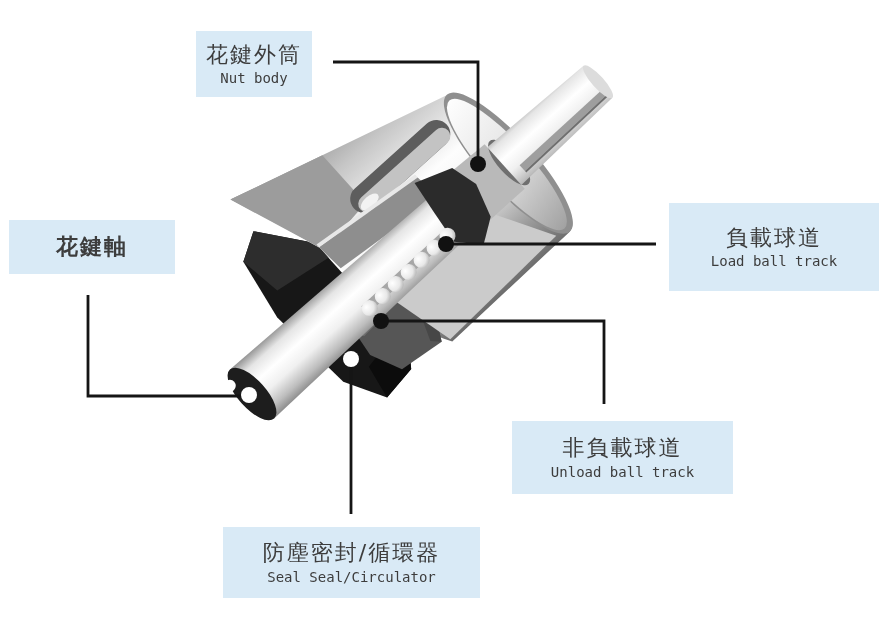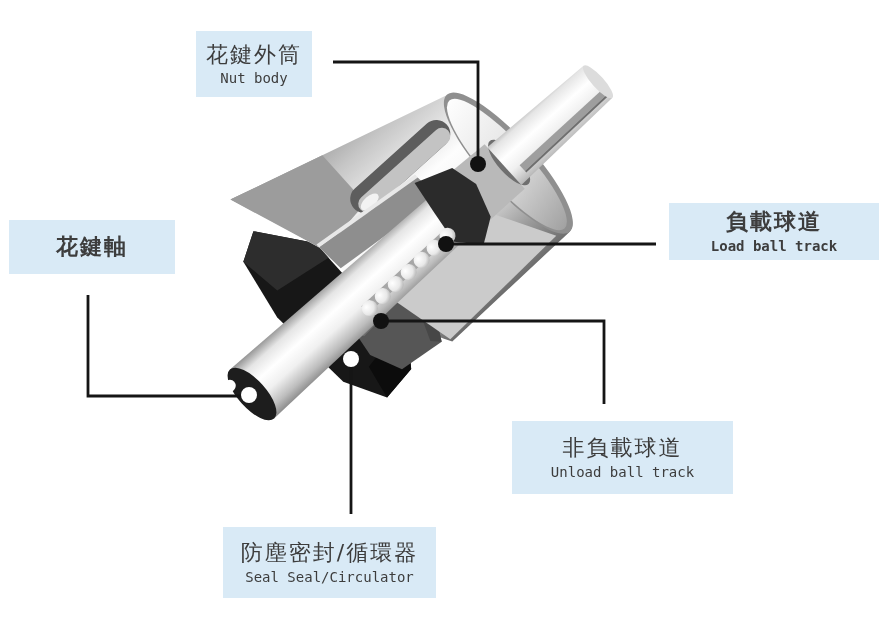--- a/index.html
+++ b/index.html
@@ -151,28 +151,28 @@
 
   <div class="label" style="left:196px;top:31px;width:116px;height:66px;">
     <div class="zh">花鍵外筒</div>
     <div class="en">Nut body</div>
   </div>
 
   <div class="label" style="left:9px;top:220px;width:166px;height:54px;font-weight:bold;">
     <div class="zh">花鍵軸</div>
   </div>
 
-  <div class="label" style="left:669px;top:203px;width:210px;height:57px;font-weight:bold;">
+  <div class="label" style="left:669px;top:203px;width:210px;height:88px;">
     <div class="zh">負載球道</div>
     <div class="en">Load ball track</div>
   </div>
 
   <div class="label" style="left:512px;top:421px;width:221px;height:73px;">
     <div class="zh">非負載球道</div>
     <div class="en">Unload ball track</div>
   </div>
 
-  <div class="label" style="left:223px;top:527px;width:213px;height:71px;justify-content:center;">
+  <div class="label" style="left:223px;top:527px;width:257px;height:71px;justify-content:center;">
     <div class="zh">防塵密封/循環器</div>
     <div class="en">Seal Seal/Circulator</div>
   </div>
 
 </div>
 
 </body></html>

